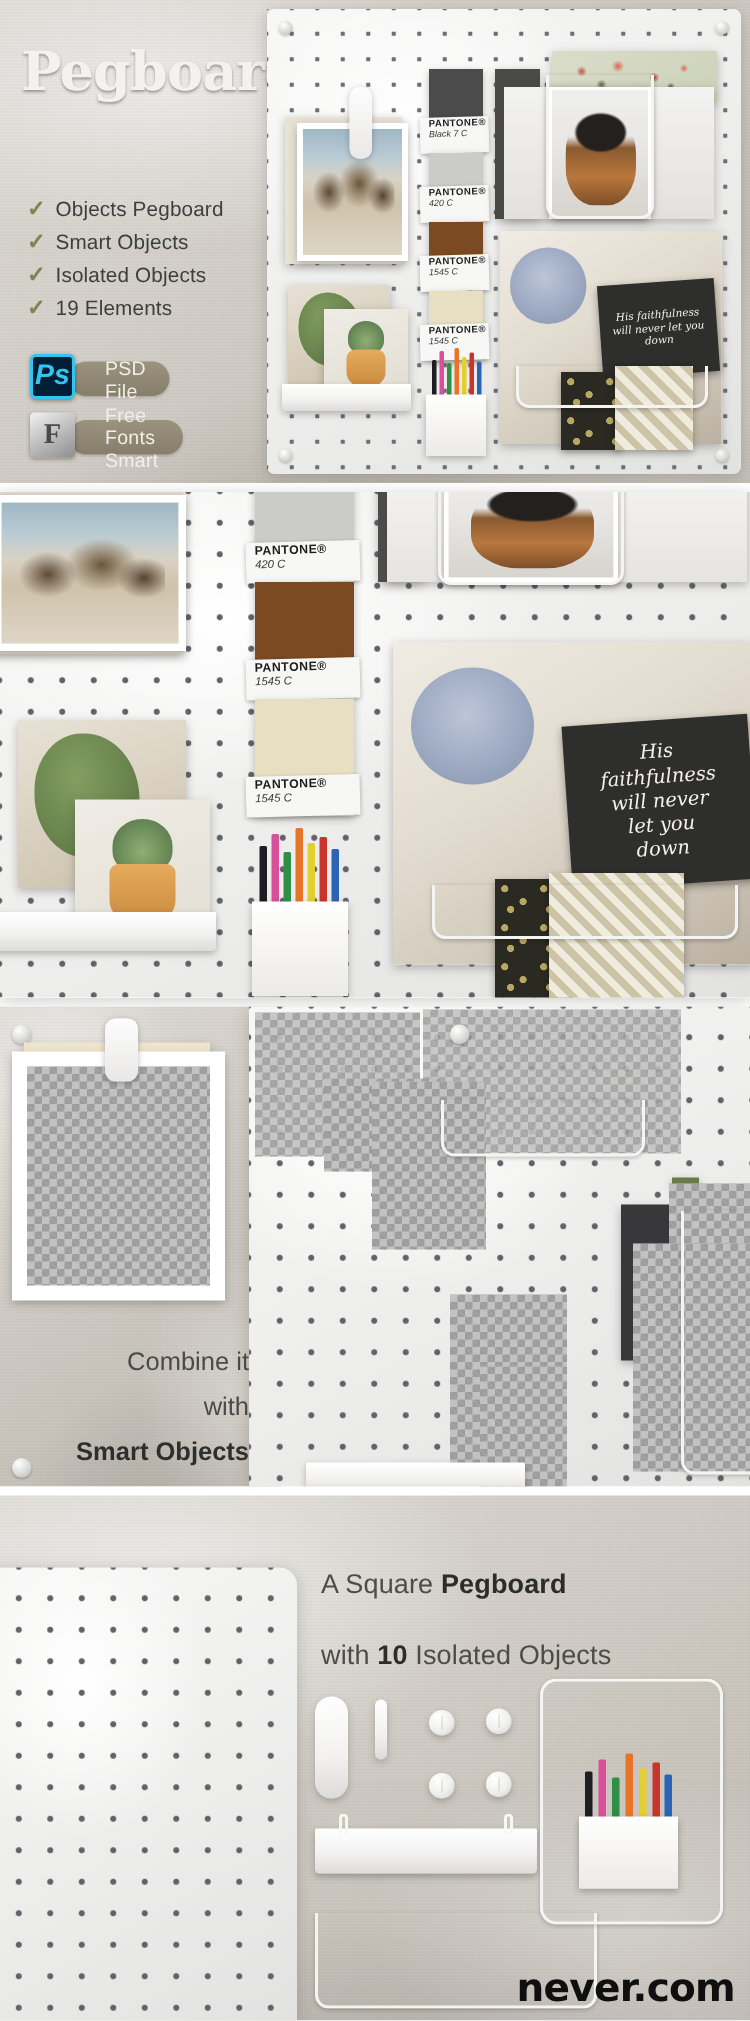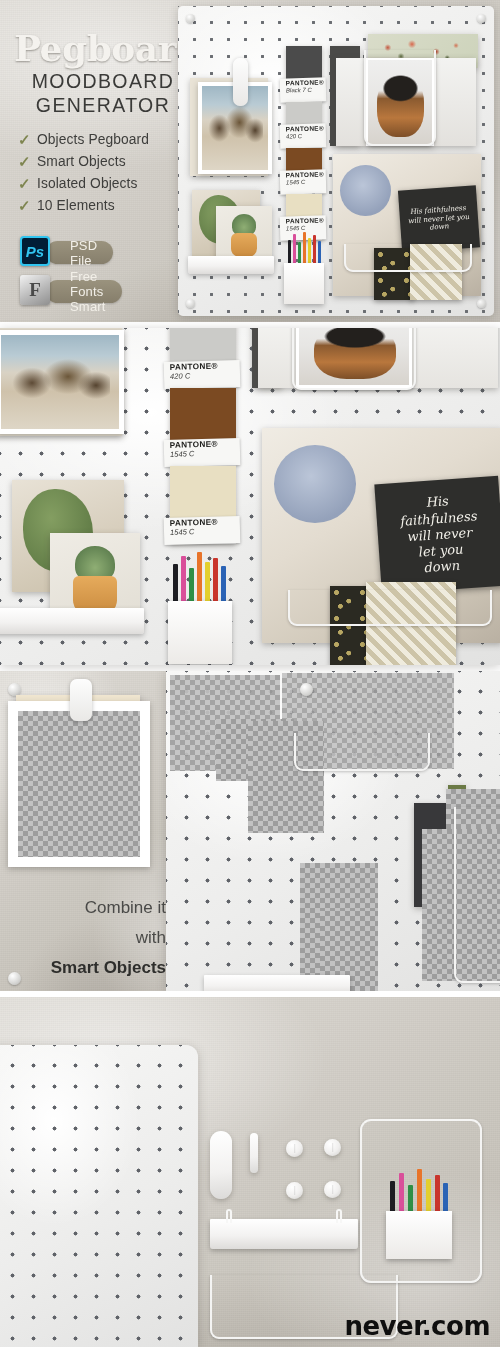--- a/index.html
+++ b/index.html
@@ -55,21 +55,21 @@
     position:absolute; left:26px; top:5px; height:23px;
     border-radius:12px; padding:0 16px 0 24px;
     display:flex; align-items:center;
     font-size:13px; color:#f2efe8; letter-spacing:.2px;
     background:linear-gradient(180deg, rgba(150,142,120,.92), rgba(128,120,100,.92));
     box-shadow:0 1px 2px rgba(0,0,0,.18);
   }
   .ico-ps {
     position:absolute; left:0; top:0; width:30px; height:30px;
     background:#011e36; border:2px solid #31c5f0; border-radius:4px;
-    color:#31c5f0; font-size:15px; font-weight:700; font-style:italic;
+    color:#31c5f0; font-size:19px; font-weight:700; font-style:italic;
     display:flex; align-items:center; justify-content:center;
     box-shadow:0 1px 3px rgba(0,0,0,.35); z-index:2;
   }
   .ico-font {
     position:absolute; left:0; top:0; width:30px; height:30px;
     background:linear-gradient(150deg,#f2f2f2,#b9b9b9 55%,#8f8f8f);
     border-radius:3px; color:#4a4a4a;
     font-family:"Liberation Serif", serif; font-size:19px; font-weight:700;
     display:flex; align-items:center; justify-content:center;
     box-shadow:0 1px 3px rgba(0,0,0,.35); z-index:2;
@@ -274,41 +274,37 @@
 </head>
 <body>
 
 <div class="page">
 
   <section class="panel concrete" id="panel1">
     <div class="grain"></div>
 
     <div class="p1-left">
       <div class="title-serif">Pegboard</div>
-      <div class="title-sub">
-        <div>MOODBOARD</div>
-        <div>GENERATOR</div>
-      </div>
 
       <div class="feature-list">
         <div class="feature">
           <span class="chk">✓</span>
           <span class="ftxt">Objects Pegboard</span>
         </div>
         <div class="feature">
           <span class="chk">✓</span>
           <span class="ftxt">Smart Objects</span>
         </div>
         <div class="feature">
           <span class="chk">✓</span>
           <span class="ftxt">Isolated Objects</span>
         </div>
         <div class="feature">
           <span class="chk">✓</span>
-          <span class="ftxt">10 Elements</span>
+          <span class="ftxt">19 Elements</span>
         </div>
       </div>
 
       <div class="badges">
         <div class="badge-row">
           <div class="pill">PSD File</div>
           <div class="ico-ps">Ps</div>
         </div>
         <div class="badge-row">
           <div class="pill">Free Fonts Smart</div>
@@ -490,20 +486,28 @@
     <div class="screw" style="left:300px;top:12px;width:13px;height:13px;"></div>
   </section>
 
   <section class="panel concrete" id="panel4">
     <div class="grain"></div>
 
     <div class="pegboard" style="left:-8px;top:48px;width:206px;height:302px;border-radius:0 12px 0 0;">
       <div class="pegholes fine"></div>
     </div>
 
+    <div class="p4-title">
+      <div class="ln">
+        <span>A Square </span><b>Pegboard</b>
+      </div>
+      <div class="ln">
+        <span>with </span><b>10</b><span> Isolated Objects</span>
+      </div>
+    </div>
 
     <div class="cap-pill" style="left:210px;top:134px;width:22px;height:68px;"></div>
     <div class="cap-pill" style="left:250px;top:136px;width:8px;height:40px;"></div>
 
     <div class="peg-knob" style="left:286px;top:143px;width:17px;height:17px;"></div>
     <div class="peg-knob" style="left:324px;top:142px;width:17px;height:17px;"></div>
     <div class="peg-knob" style="left:286px;top:185px;width:17px;height:17px;"></div>
     <div class="peg-knob" style="left:324px;top:184px;width:17px;height:17px;"></div>
 
     <div class="shelf" style="left:210px;top:222px;width:148px;height:30px;"></div>

